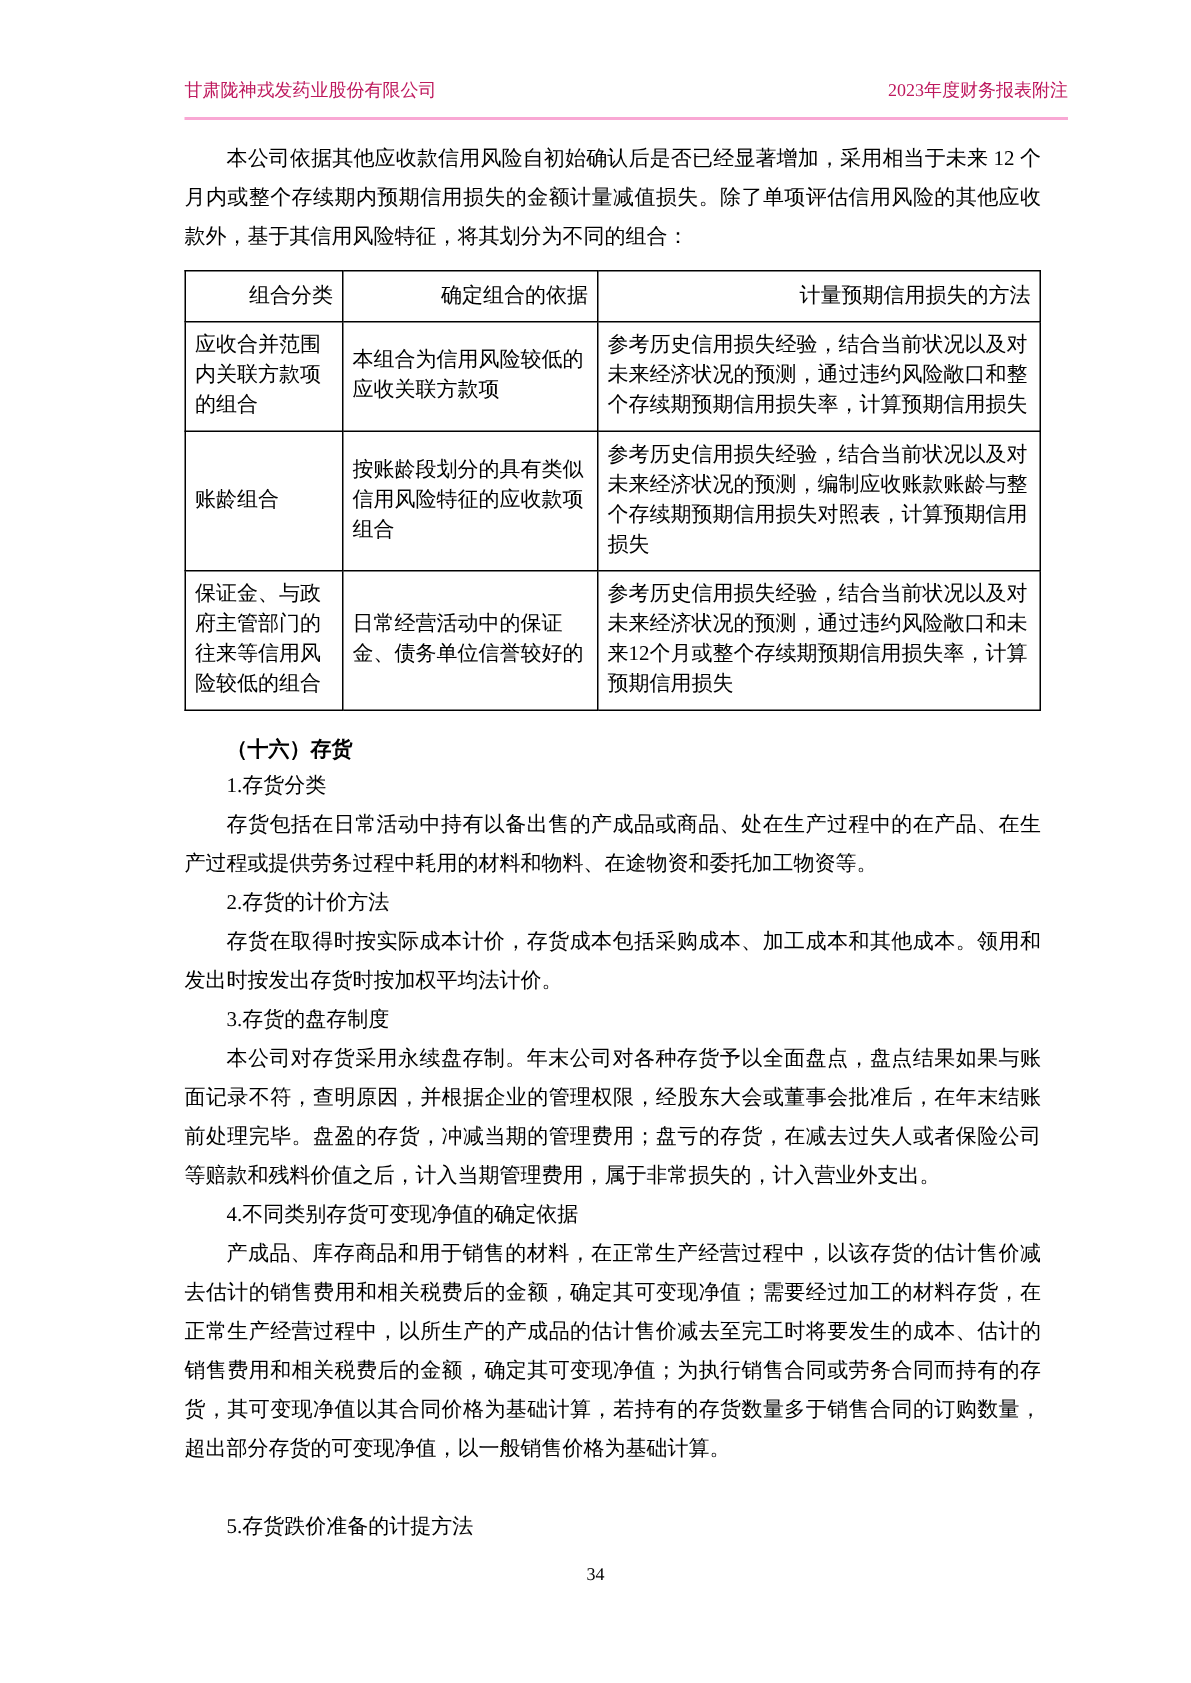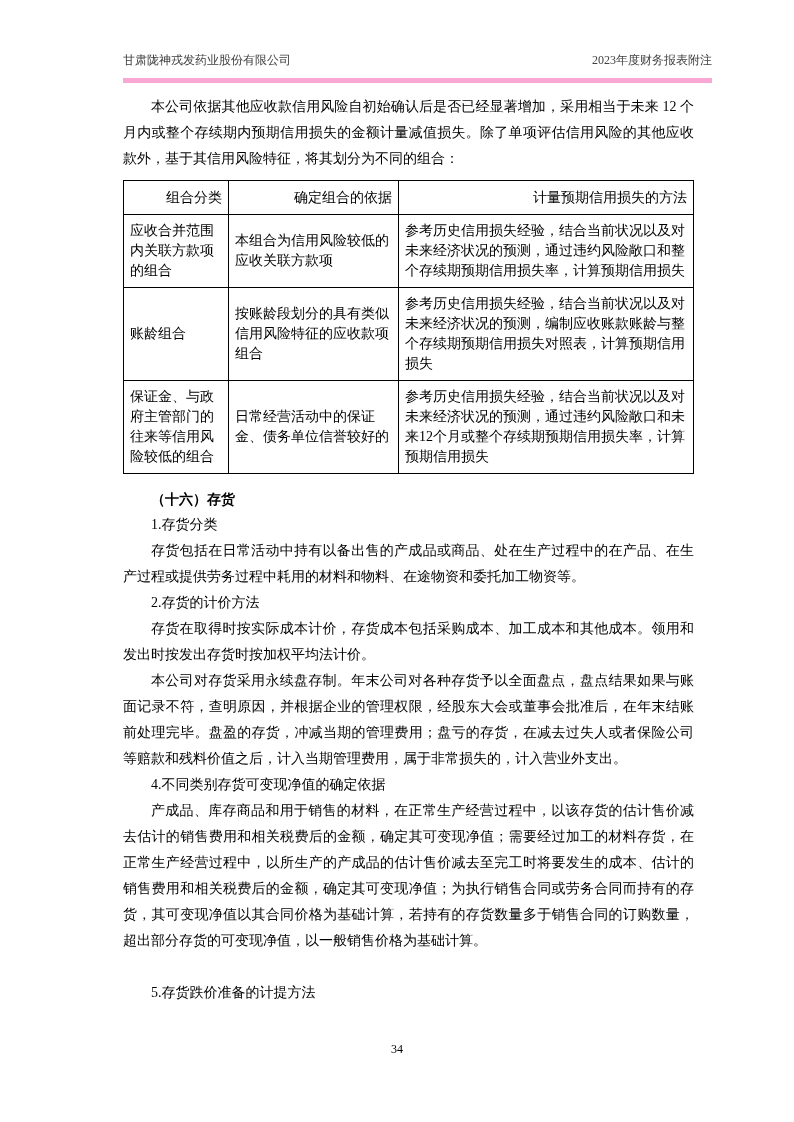--- a/index.html
+++ b/index.html
@@ -16,23 +16,23 @@
   }
   .header {
     position: absolute;
     top: 52px;
     left: 123px;
     right: 82px;
     display: flex;
     justify-content: space-between;
     align-items: flex-end;
     font-size: 12px;
-    color: #404040;
+    color: #be185d;
     padding-bottom: 9px;
-    border-bottom: 5px solid #f9a8d4;
+    border-bottom: 2px solid #f9a8d4;
   }
   .content {
     position: absolute;
     top: 94px;
     left: 123px;
     right: 100px;
     font-size: 14px;
     line-height: 26px;
   }
   .para {
@@ -123,20 +123,21 @@
         </tr>
       </tbody>
     </table>
 
     <p class="h2">（十六）存货</p>
 
     <p class="num-item">1.存货分类</p>
     <p class="para">存货包括在日常活动中持有以备出售的产成品或商品、处在生产过程中的在产品、在生产过程或提供劳务过程中耗用的材料和物料、在途物资和委托加工物资等。</p>
     <p class="num-item">2.存货的计价方法</p>
     <p class="para">存货在取得时按实际成本计价，存货成本包括采购成本、加工成本和其他成本。领用和发出时按发出存货时按加权平均法计价。</p>
+    <p class="num-item">3.存货的盘存制度</p>
     <p class="para">本公司对存货采用永续盘存制。年末公司对各种存货予以全面盘点，盘点结果如果与账面记录不符，查明原因，并根据企业的管理权限，经股东大会或董事会批准后，在年末结账前处理完毕。盘盈的存货，冲减当期的管理费用；盘亏的存货，在减去过失人或者保险公司等赔款和残料价值之后，计入当期管理费用，属于非常损失的，计入营业外支出。</p>
     <p class="num-item">4.不同类别存货可变现净值的确定依据</p>
     <p class="para">产成品、库存商品和用于销售的材料，在正常生产经营过程中，以该存货的估计售价减去估计的销售费用和相关税费后的金额，确定其可变现净值；需要经过加工的材料存货，在正常生产经营过程中，以所生产的产成品的估计售价减去至完工时将要发生的成本、估计的销售费用和相关税费后的金额，确定其可变现净值；为执行销售合同或劳务合同而持有的存货，其可变现净值以其合同价格为基础计算，若持有的存货数量多于销售合同的订购数量，超出部分存货的可变现净值，以一般销售价格为基础计算。</p>
     <p class="num-item space-before">5.存货跌价准备的计提方法</p>
 
   </div>
 
   <div class="footer">
     <span>34</span>
   </div>

